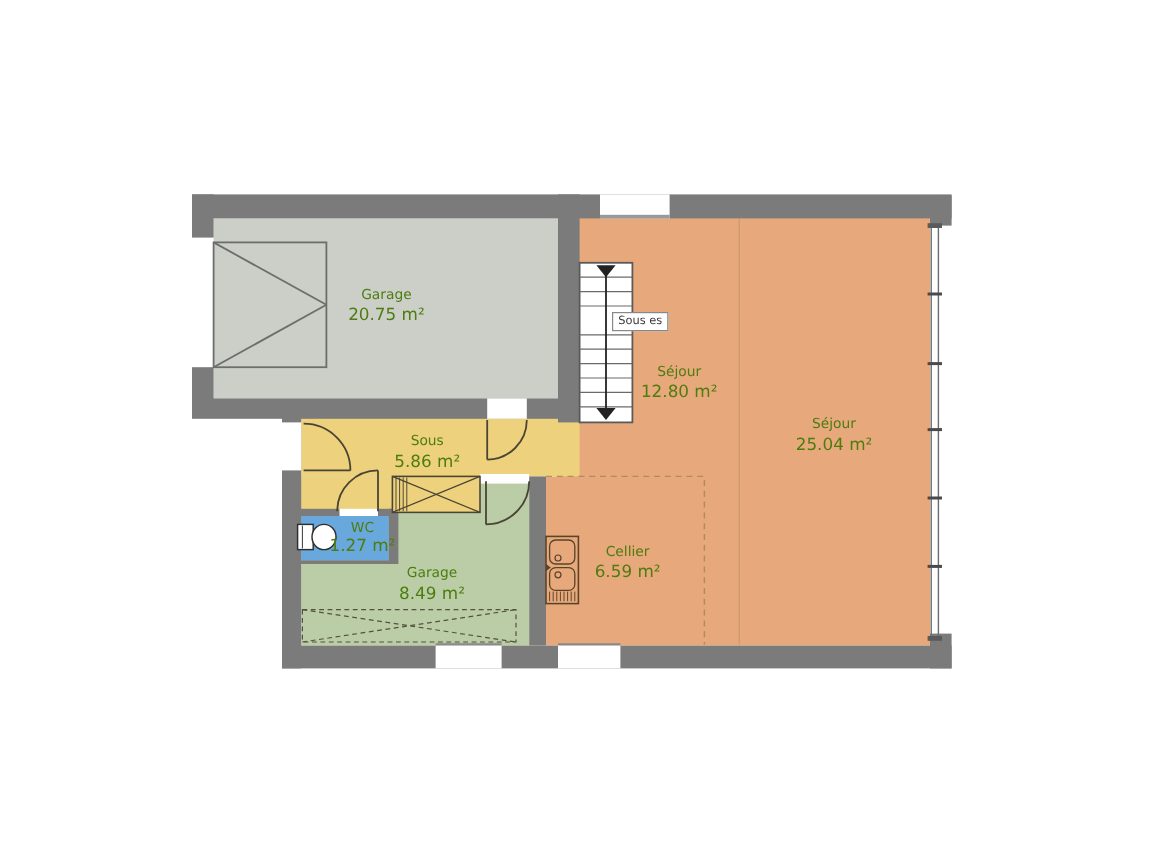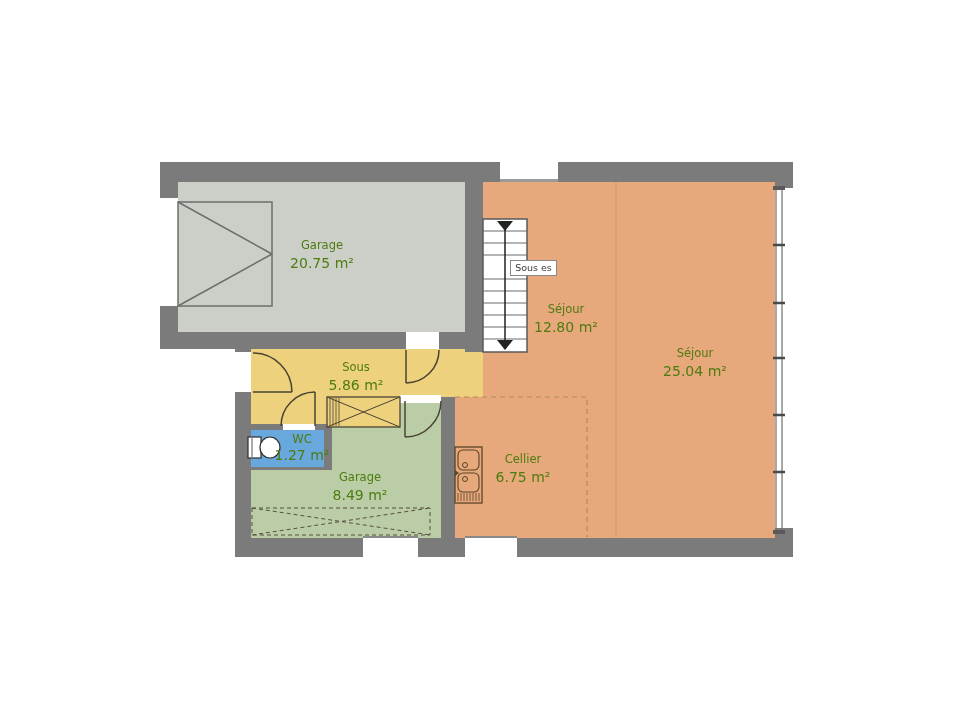--- a/index.html
+++ b/index.html
@@ -187,17 +187,17 @@
   <div class="room-label" style="left:252px;top:431px;width:100px;line-height:16px;">
     <div class="rname">WC</div>
     <div class="rarea">1.27 m²</div>
   </div>
   <div class="room-label" style="left:300px;top:468px;width:120px;">
     <div class="rname">Garage</div>
     <div class="rarea">8.49 m²</div>
   </div>
   <div class="room-label" style="left:463px;top:450px;width:120px;">
     <div class="rname">Cellier</div>
-    <div class="rarea">6.75 m²</div>
+    <div class="rarea">6.59 m²</div>
   </div>
   <div class="stairs-label">Sous es</div>
 
 </div>
 
 </body></html>

